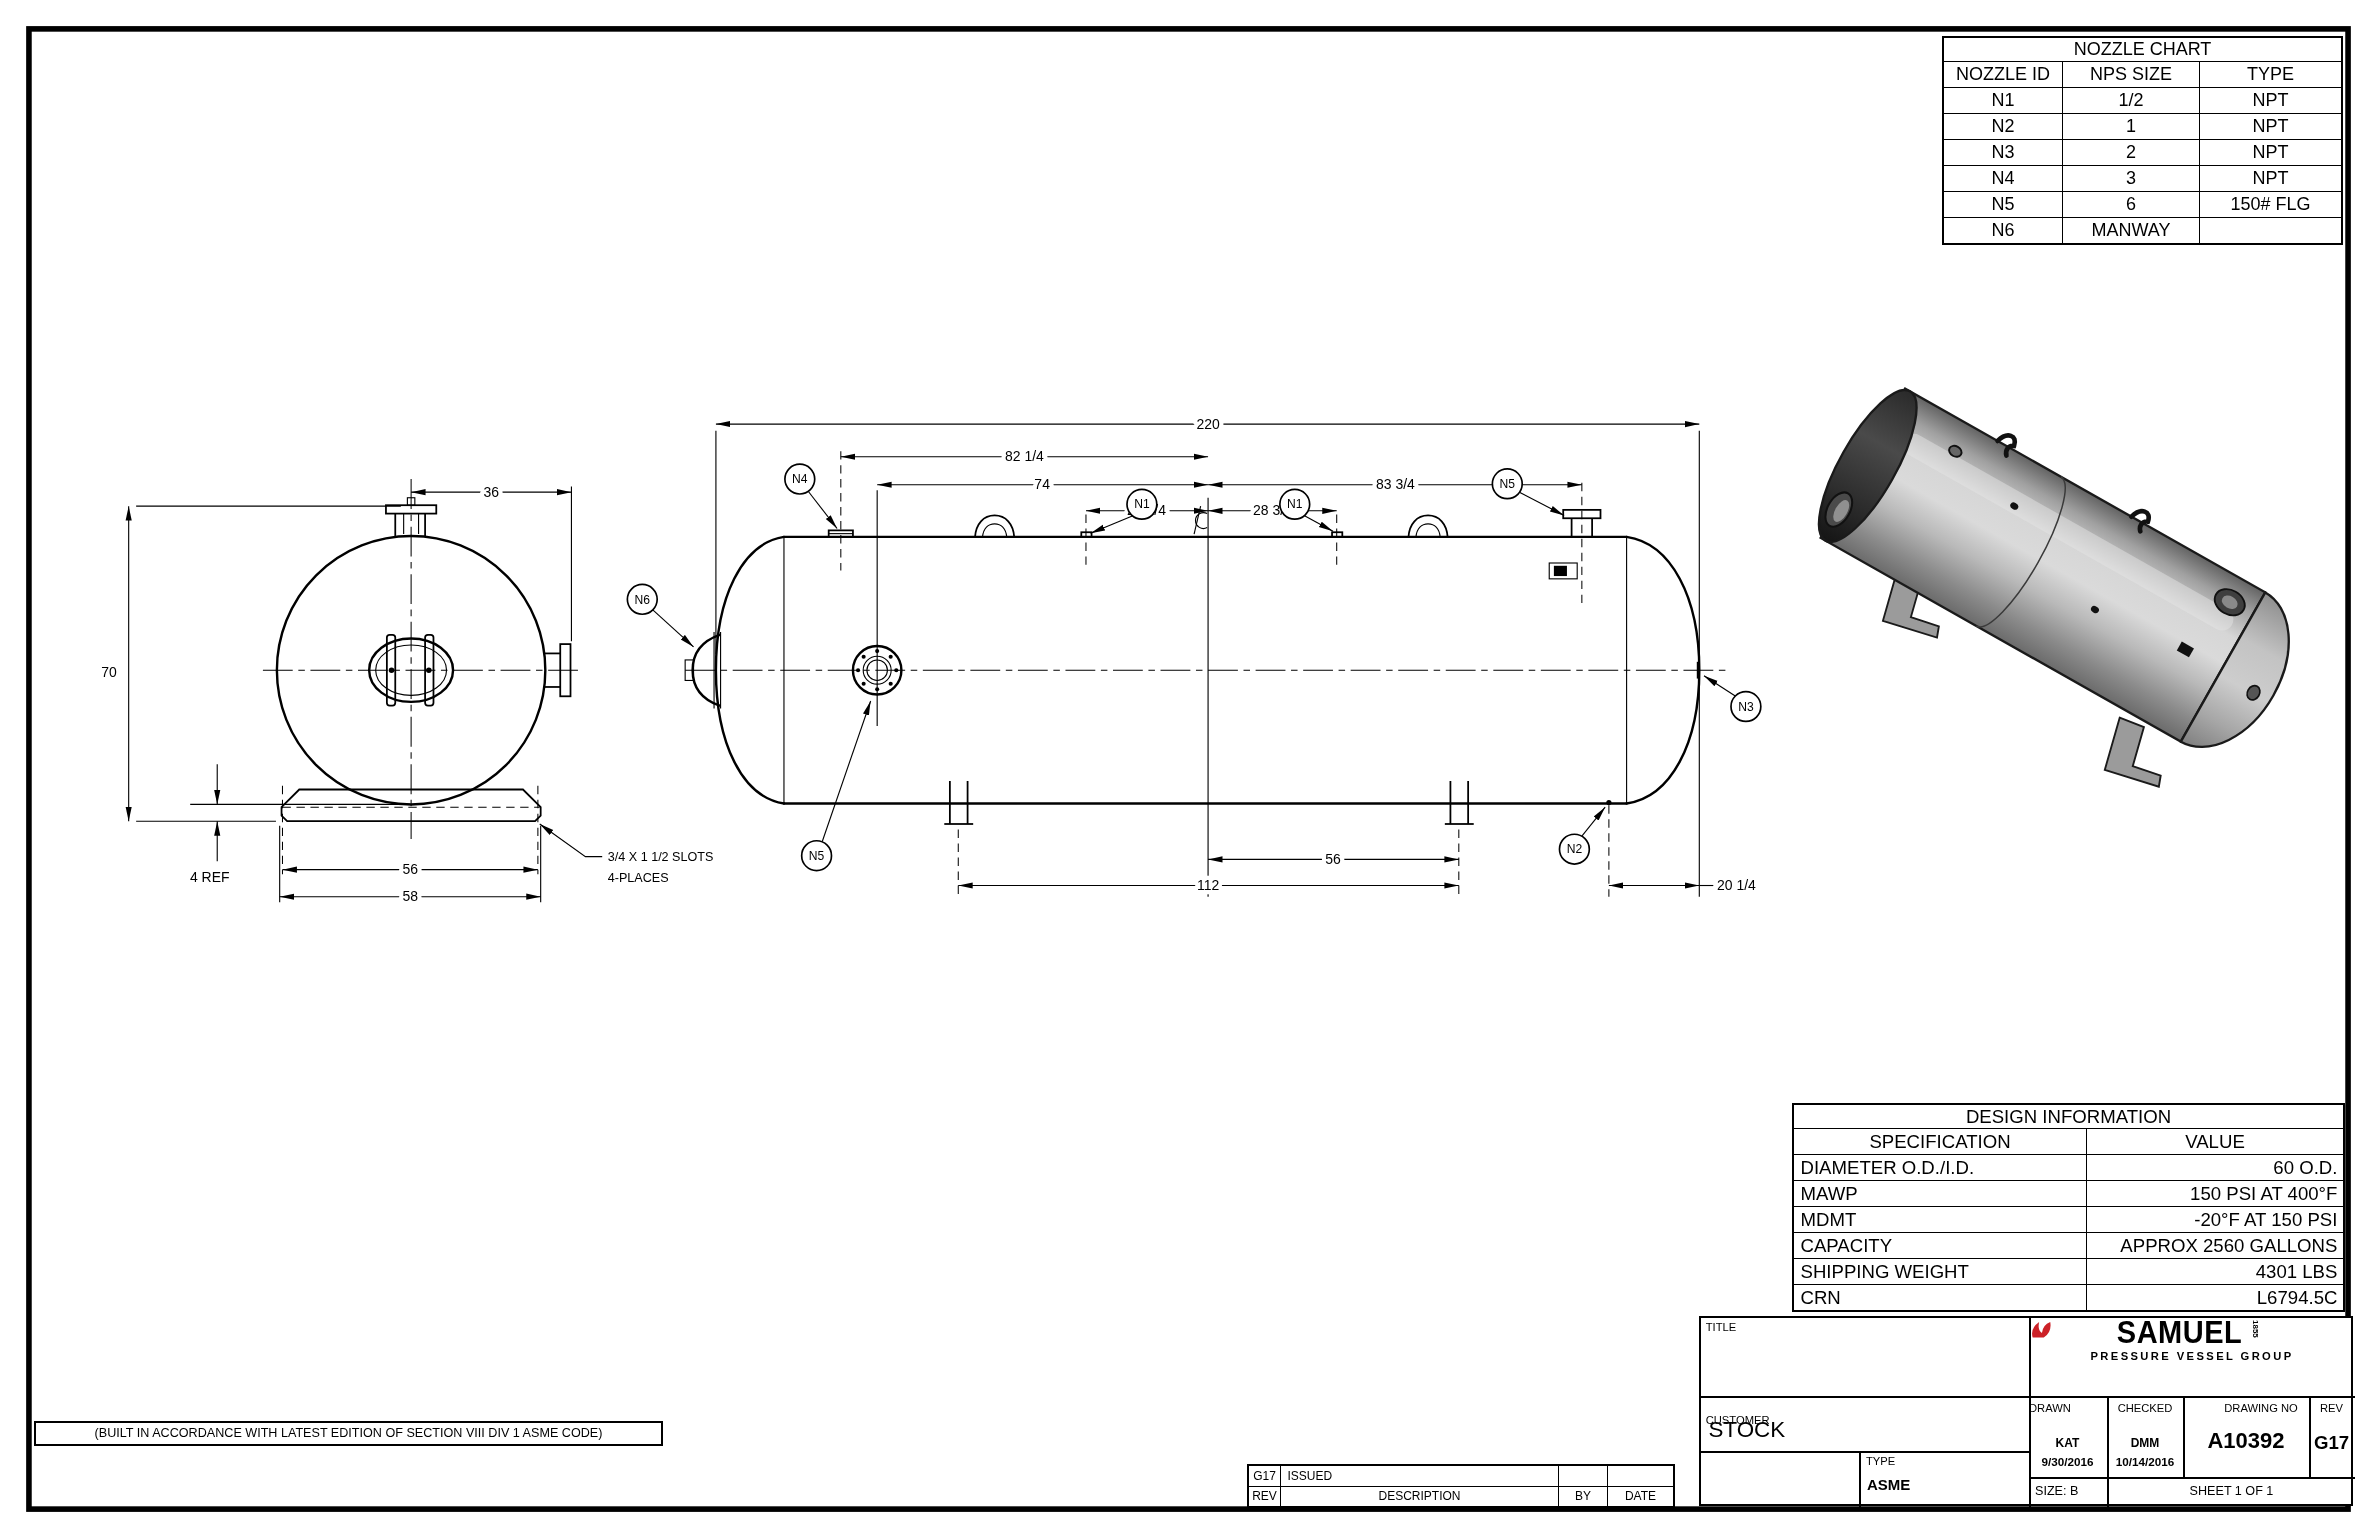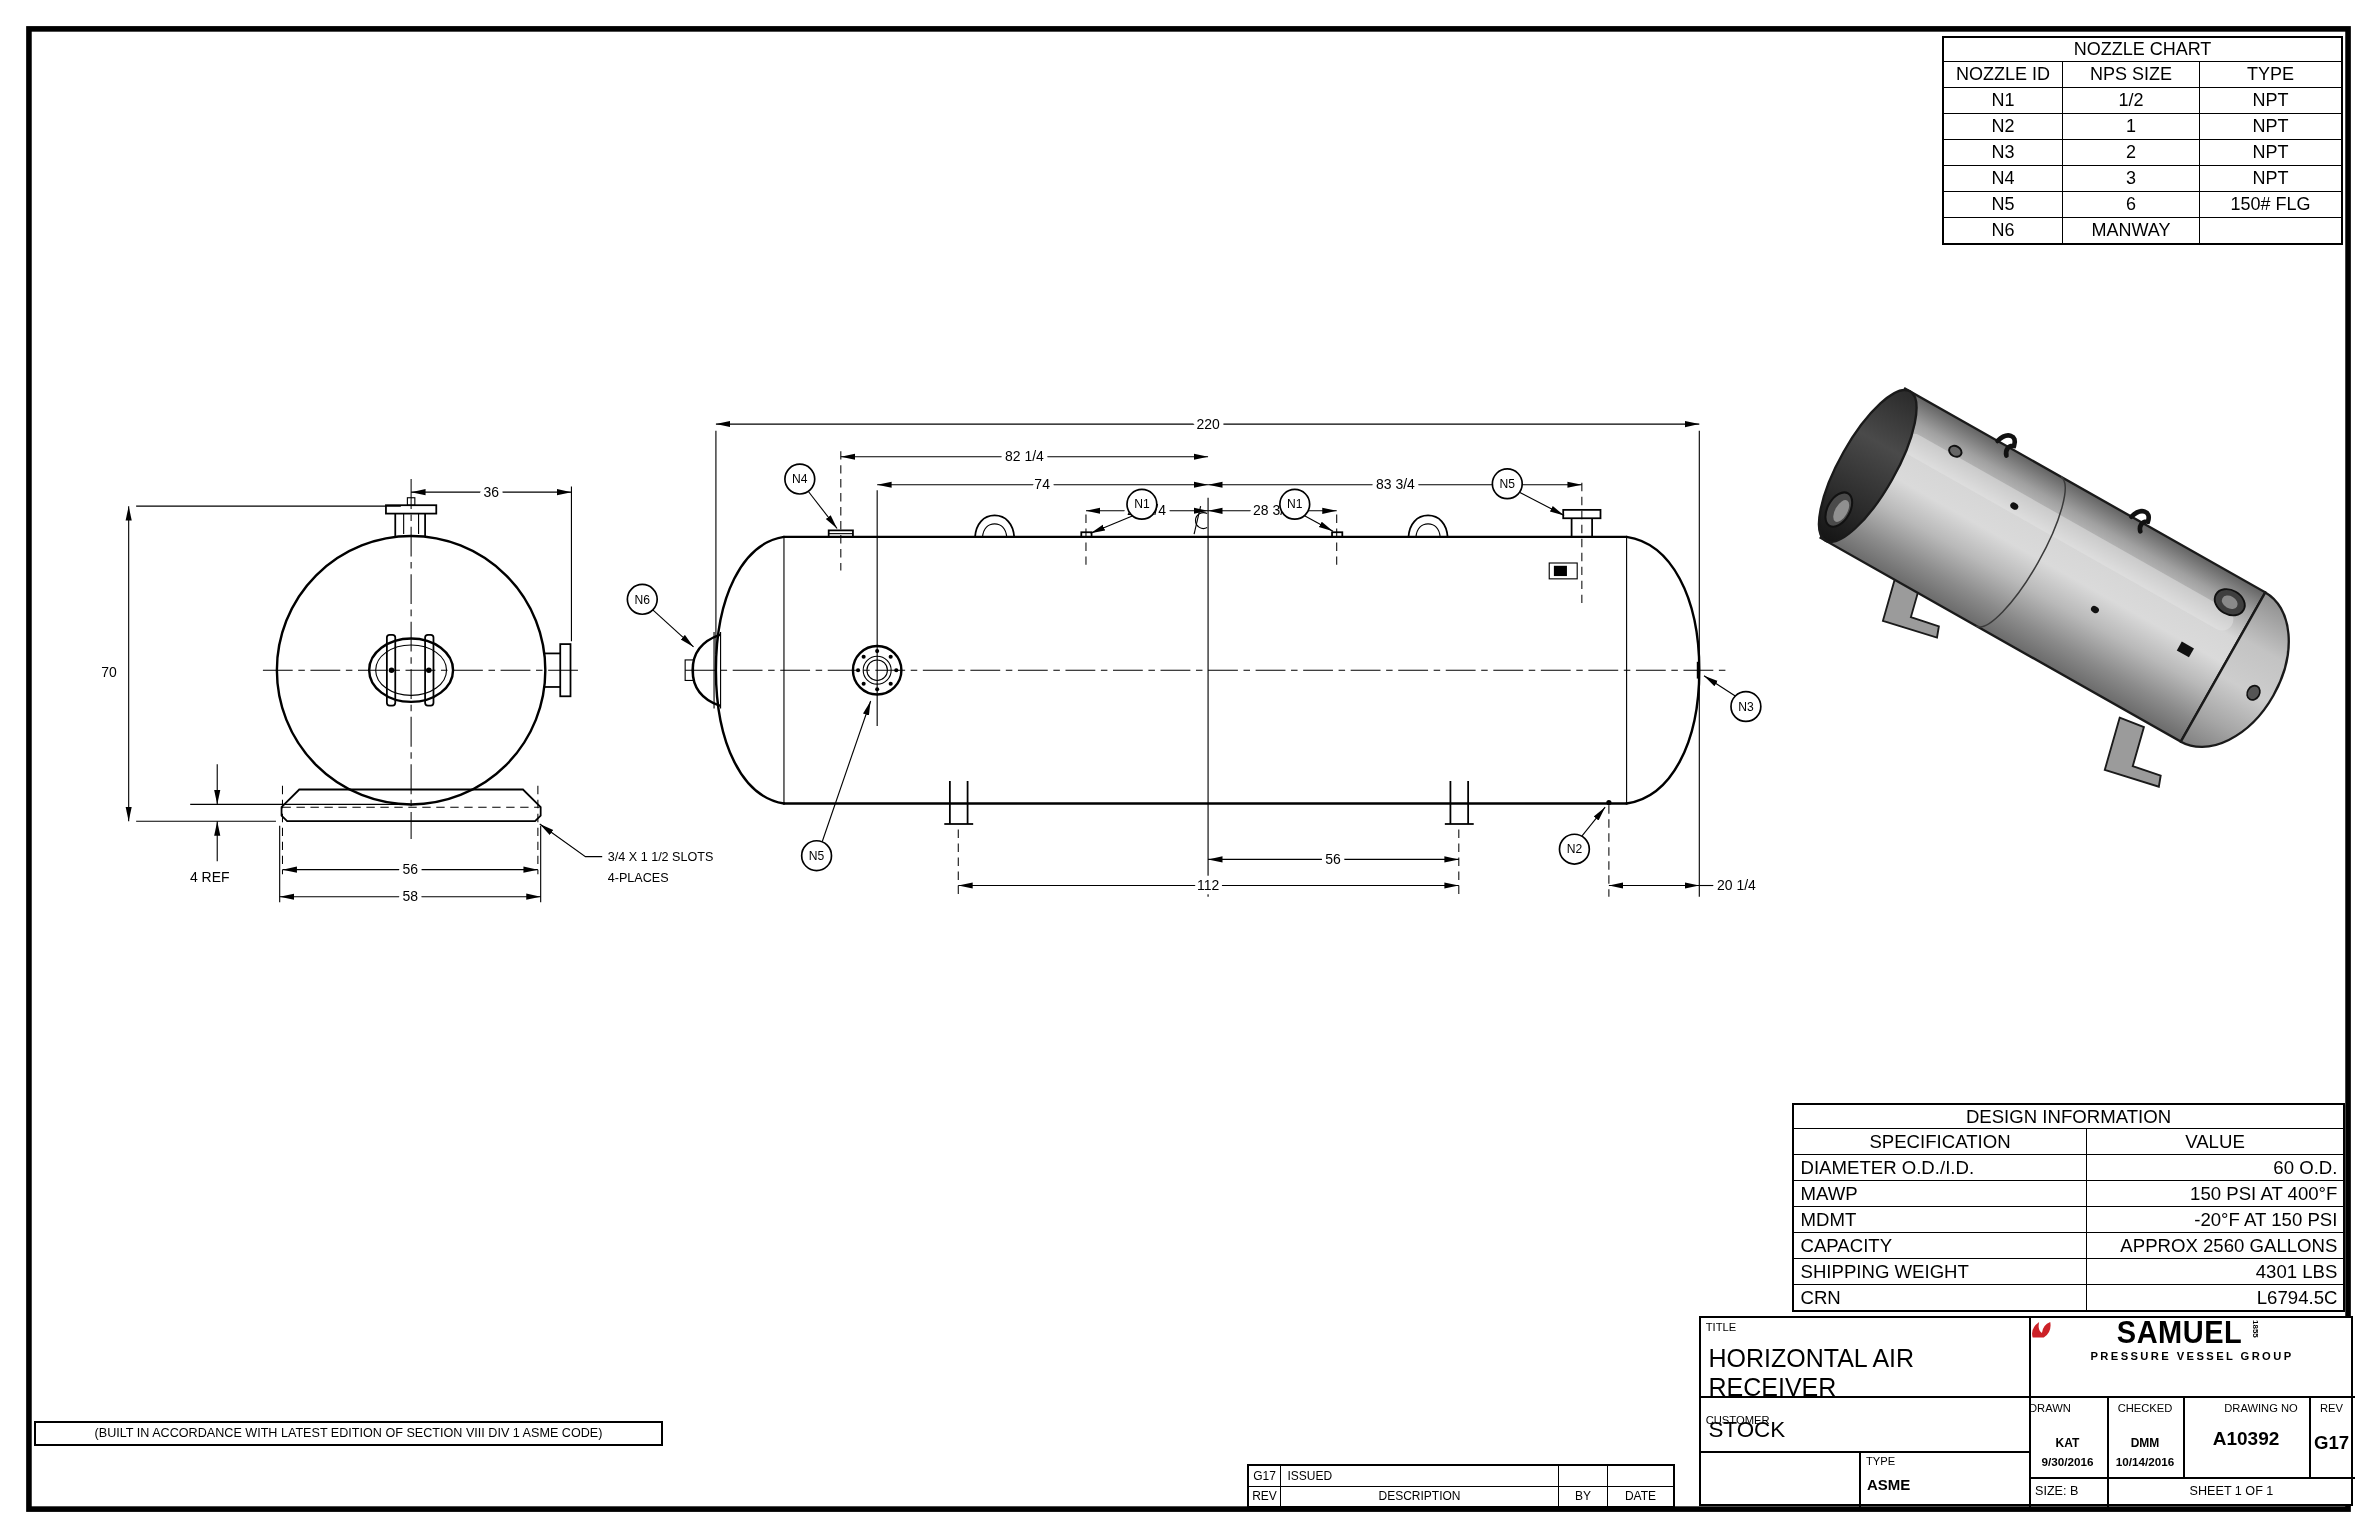--- a/index.html
+++ b/index.html
@@ -347,21 +347,20 @@
     <div class="lineV" style="left:328px;top:0;height:190px;"></div>
     <div class="lineH" style="left:0;top:78px;width:654px;"></div>
     <div class="lineH" style="left:0;top:133px;width:328px;"></div>
     <div class="lineV" style="left:158px;top:133px;height:57px;"></div>
     <div class="lineH" style="left:328px;top:159px;width:326px;"></div>
     <div class="lineV" style="left:406px;top:78px;height:112px;"></div>
     <div class="lineV" style="left:482px;top:78px;height:81px;"></div>
     <div class="lineV" style="left:608px;top:78px;height:81px;"></div>
 
     <div class="abs lbl" style="left:4.7px;top:2.8px;">TITLE</div>
-    <div class="abs" style="left:7.5px;top:26px;width:317px;font-size:25px;">HORIZONTAL AIR RECEIVER</div>
 
     <div class="logoWrap" style="left:328px;top:1.9px;width:326px;">
       <svg width="24" height="18.6" viewBox="0 0 26 20" style="display:block;margin:0 auto;">
         <path d="M4,19 Q1,9 11,2 Q9,11 14,14 Q15,5 23,2 Q25,13 16,19 Z" fill="#cc2127"></path>
       </svg>
       <div style="line-height:24px;">
         <span class="logoName">SAMUEL</span><span class="logoYear">1855</span>
       </div>
       <div class="logoSub">PRESSURE VESSEL GROUP</div>
     </div>
@@ -374,21 +373,21 @@
 
     <div class="abs lbl" style="left:328px;top:84px;width:74px;text-align:left;">DRAWN</div>
     <div class="abs" style="left:328px;top:118px;width:77px;text-align:center;font-size:12px;font-weight:bold;">KAT</div>
     <div class="abs" style="left:328px;top:137px;width:77px;text-align:center;font-size:11.7px;font-weight:bold;">9/30/2016</div>
 
     <div class="abs lbl" style="left:406px;top:84px;width:76px;text-align:center;">CHECKED</div>
     <div class="abs" style="left:406px;top:118px;width:76px;text-align:center;font-size:12px;font-weight:bold;">DMM</div>
     <div class="abs" style="left:406px;top:137px;width:76px;text-align:center;font-size:11.7px;font-weight:bold;">10/14/2016</div>
 
     <div class="abs lbl" style="left:482px;top:84px;width:126px;text-align:center;padding-left:30px;">DRAWING NO</div>
-    <div class="abs" style="left:482px;top:110px;width:126px;text-align:center;font-size:19px;font-weight:bold;">A10392</div>
+    <div class="abs" style="left:482px;top:110px;width:126px;text-align:center;font-size:22px;font-weight:bold;">A10392</div>
 
     <div class="abs lbl" style="left:608px;top:84px;width:45px;text-align:center;">REV</div>
     <div class="abs" style="left:608px;top:114px;width:45px;text-align:center;font-size:18.6px;font-weight:bold;">G17</div>
 
     <div class="abs" style="left:334px;top:166px;font-size:12.6px;">SIZE: B</div>
     <div class="abs" style="left:406px;top:166px;width:249px;text-align:center;font-size:12.6px;">SHEET 1  OF 1</div>
   </div>
 
   <div class="tblbox grid" style="left:1247px;top:1464px;width:428px;grid-template-columns:32px 278px 49px 1fr;font-size:12px;">
     <div class="c first rb" style="height:19.6px;">G17</div>

